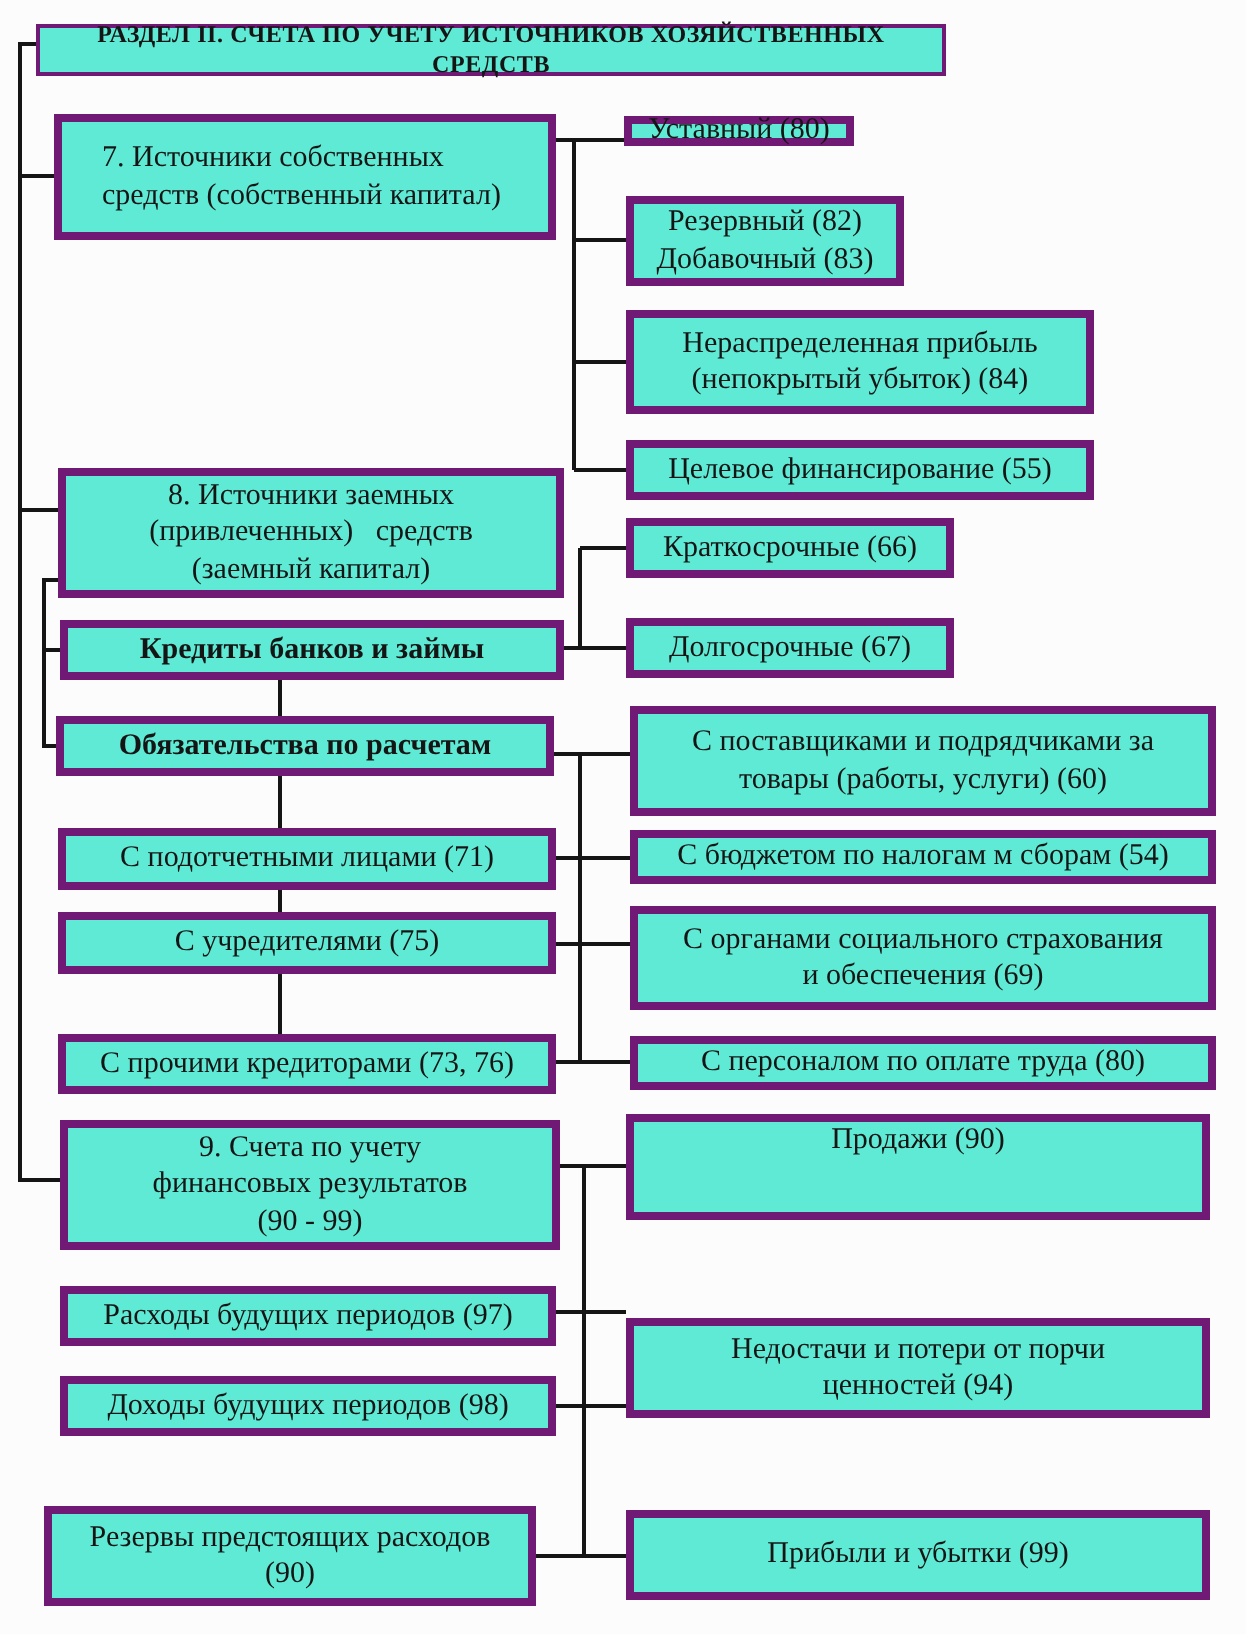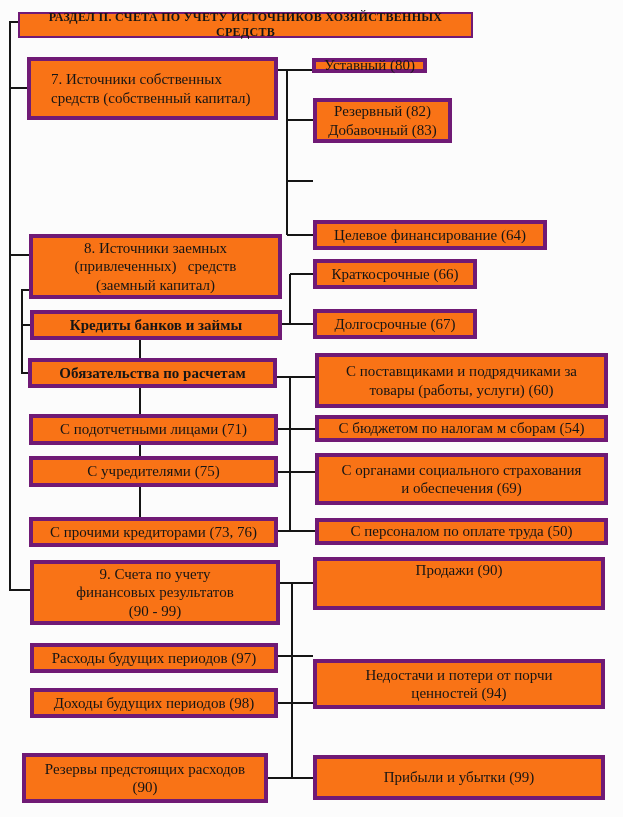--- a/index.html
+++ b/index.html
@@ -10,21 +10,21 @@
     background: #fcfcfc;
     font-family: "Liberation Serif", "DejaVu Serif", serif;
     color: #151515;
     overflow: hidden;
   }
   #wires { position: absolute; left: 0; top: 0; z-index: 1; }
   .node {
     position: absolute;
     box-sizing: border-box;
     border: 4px solid #701a75;
-    background: #f97316;
+    background: #5eead4;
     display: flex;
     align-items: center;
     justify-content: center;
     text-align: center;
     white-space: pre-wrap;
     line-height: 1.22;
     font-size: 15px;
     z-index: 2;
     padding: 1px 4px;
   }
@@ -82,39 +82,41 @@
     </g>
   </svg>
 
   <div class="node title" style="left:18px; top:12px; width:455px; height:26px;">РАЗДЕЛ II. СЧЕТА ПО УЧЕТУ ИСТОЧНИКОВ ХОЗЯЙСТВЕННЫХ СРЕДСТВ</div>
 
   <div class="node left-text" style="left:27px; top:57px; width:251px; height:63px;">7. Источники собственных
 средств (собственный капитал)</div>
   <div class="node" style="left:312px; top:58px; width:115px; height:15px;">Уставный (80)</div>
   <div class="node" style="left:313px; top:98px; width:139px; height:45px;">Резервный (82)
 Добавочный (83)</div>
-  <div class="node" style="left:313px; top:220px; width:234px; height:30px;">Целевое финансирование (64)</div>
+  <div class="node" style="left:313px; top:155px; width:234px; height:52px;">Нераспределенная прибыль
+(непокрытый убыток) (84)</div>
+  <div class="node" style="left:313px; top:220px; width:234px; height:30px;">Целевое финансирование (55)</div>
 
   <div class="node" style="left:29px; top:234px; width:253px; height:65px;">8. Источники заемных
 (привлеченных)   средств
 (заемный капитал)</div>
   <div class="node bold" style="left:30px; top:310px; width:252px; height:30px;">Кредиты банков и займы</div>
   <div class="node" style="left:313px; top:259px; width:164px; height:30px;">Краткосрочные (66)</div>
   <div class="node" style="left:313px; top:309px; width:164px; height:30px;">Долгосрочные (67)</div>
 
   <div class="node bold" style="left:28px; top:358px; width:249px; height:30px;">Обязательства по расчетам</div>
   <div class="node" style="left:315px; top:353px; width:293px; height:55px;">С поставщиками и подрядчиками за
 товары (работы, услуги) (60)</div>
   <div class="node" style="left:29px; top:414px; width:249px; height:31px;">С подотчетными лицами (71)</div>
   <div class="node" style="left:315px; top:415px; width:293px; height:27px;">С бюджетом по налогам м сборам (54)</div>
   <div class="node" style="left:29px; top:456px; width:249px; height:31px;">С учредителями (75)</div>
   <div class="node" style="left:315px; top:453px; width:293px; height:52px;">С органами социального страхования
 и обеспечения (69)</div>
   <div class="node" style="left:29px; top:517px; width:249px; height:30px;">С прочими кредиторами (73, 76)</div>
-  <div class="node" style="left:315px; top:518px; width:293px; height:27px;">С персоналом по оплате труда (50)</div>
+  <div class="node" style="left:315px; top:518px; width:293px; height:27px;">С персоналом по оплате труда (80)</div>
 
   <div class="node" style="left:30px; top:560px; width:250px; height:65px;">9. Счета по учету
 финансовых результатов
 (90 - 99)</div>
   <div class="node top-text" style="left:313px; top:557px; width:292px; height:53px;">Продажи (90)</div>
   <div class="node" style="left:30px; top:643px; width:248px; height:30px;">Расходы будущих периодов (97)</div>
   <div class="node" style="left:30px; top:688px; width:248px; height:30px;">Доходы будущих периодов (98)</div>
   <div class="node" style="left:313px; top:659px; width:292px; height:50px;">Недостачи и потери от порчи
 ценностей (94)</div>
   <div class="node" style="left:22px; top:753px; width:246px; height:50px;">Резервы предстоящих расходов

